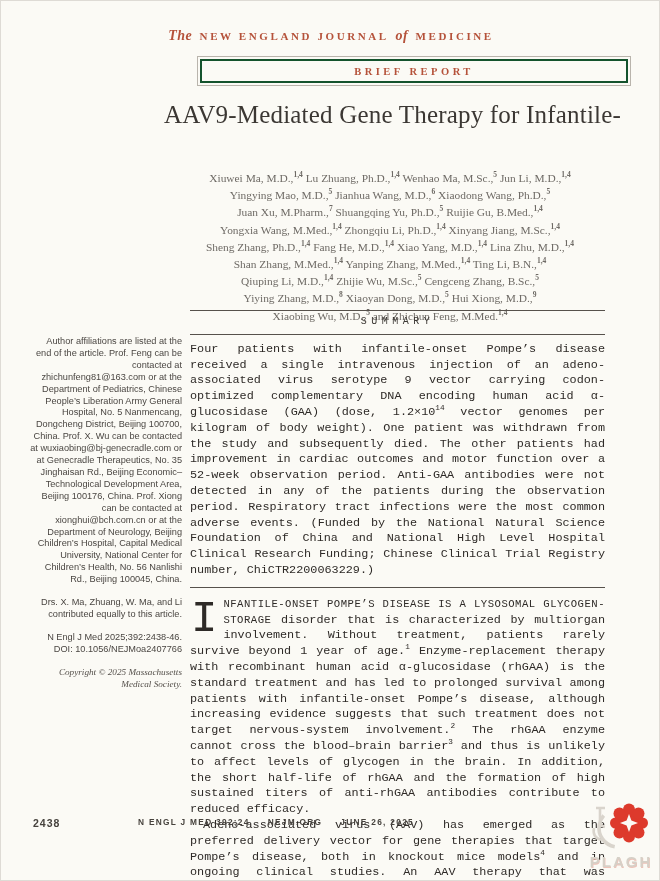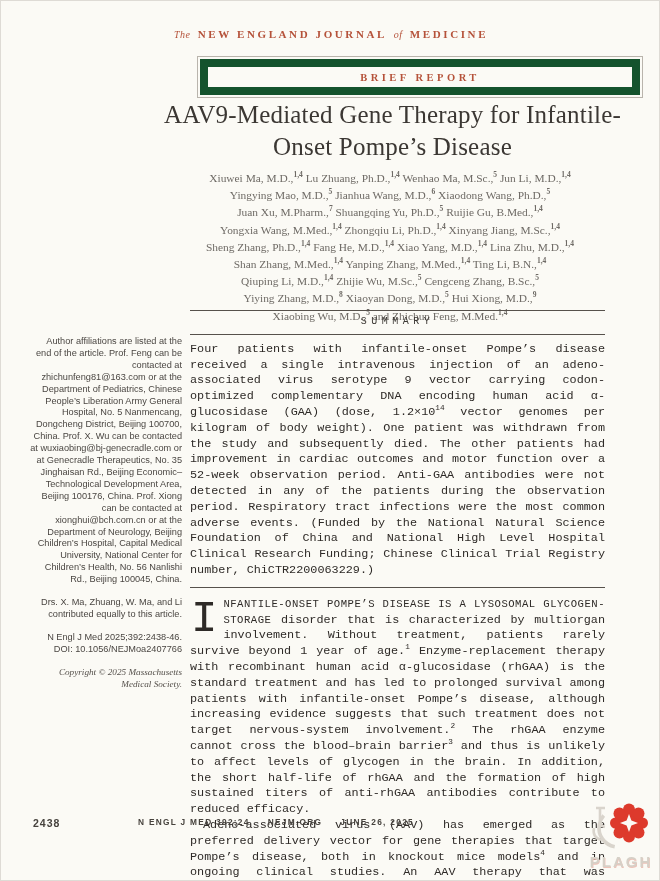--- a/index.html
+++ b/index.html
@@ -7,25 +7,25 @@
     position:relative;width:660px;height:881px;margin:0 auto;
     background:#fbfaf5;overflow:hidden;
     font-family:"Liberation Serif", serif;color:#2e2a27;
     box-shadow:inset 0 0 0 1px #dedbd5;
   }
   
   .masthead{
     position:absolute;top:28px;left:0;width:100%;text-align:center;
     color:#b5523a;font-weight:bold;font-size:11px;letter-spacing:2.6px;
   }
-  .mh-it{font-style:italic;font-weight:normal;letter-spacing:0.5px;font-size:10px;margin:0 2px;}
+  .mh-it{font-style:italic;font-weight:bold;letter-spacing:0.5px;font-size:14px;margin:0 2px;}
   
   .banner{
     position:absolute;left:200px;top:59px;width:424px;height:20px;
-    border:8px solid #14532d;outline:1px solid #b9b4ac;outline-offset:2px;
+    border:2px solid #14532d;outline:1px solid #b9b4ac;outline-offset:2px;
     background:#fbfaf5;display:flex;align-items:center;justify-content:center;
   }
   .banner-label{color:#b5523a;font-weight:bold;font-size:10.5px;letter-spacing:3.5px;}
   
   .title{
     position:absolute;top:99px;left:110px;width:565px;margin:0;text-align:center;
     font-size:25px;font-weight:normal;color:#3b3733;line-height:1.27;letter-spacing:0.2px;
   }
   .authors{
     position:absolute;top:170px;left:80px;width:620px;text-align:center;
@@ -83,21 +83,20 @@
     <span class="mh-it">of</span>
     <span>MEDICINE</span>
   </div>
 
   <div class="banner">
     <span class="banner-label">BRIEF REPORT</span>
   </div>
 
   <h1 class="title">
     <span>AAV9-Mediated Gene Therapy for Infantile-</span><br>
-    <span>Onset Pompe’s Disease</span>
   </h1>
 
   <div class="authors">
       <div class="author-line">Xiuwei Ma, M.D.,<sup>1,4</sup> Lu Zhuang, Ph.D.,<sup>1,4</sup> Wenhao Ma, M.Sc.,<sup>5</sup> Jun Li, M.D.,<sup>1,4</sup></div>
       <div class="author-line">Yingying Mao, M.D.,<sup>5</sup> Jianhua Wang, M.D.,<sup>6</sup> Xiaodong Wang, Ph.D.,<sup>5</sup></div>
       <div class="author-line">Juan Xu, M.Pharm.,<sup>7</sup> Shuangqing Yu, Ph.D.,<sup>5</sup> Ruijie Gu, B.Med.,<sup>1,4</sup></div>
       <div class="author-line">Yongxia Wang, M.Med.,<sup>1,4</sup> Zhongqiu Li, Ph.D.,<sup>1,4</sup> Xinyang Jiang, M.Sc.,<sup>1,4</sup></div>
       <div class="author-line">Sheng Zhang, Ph.D.,<sup>1,4</sup> Fang He, M.D.,<sup>1,4</sup> Xiao Yang, M.D.,<sup>1,4</sup> Lina Zhu, M.D.,<sup>1,4</sup></div>
       <div class="author-line">Shan Zhang, M.Med.,<sup>1,4</sup> Yanping Zhang, M.Med.,<sup>1,4</sup> Ting Li, B.N.,<sup>1,4</sup></div>
       <div class="author-line">Qiuping Li, M.D.,<sup>1,4</sup> Zhijie Wu, M.Sc.,<sup>5</sup> Cengceng Zhang, B.Sc.,<sup>5</sup></div>

